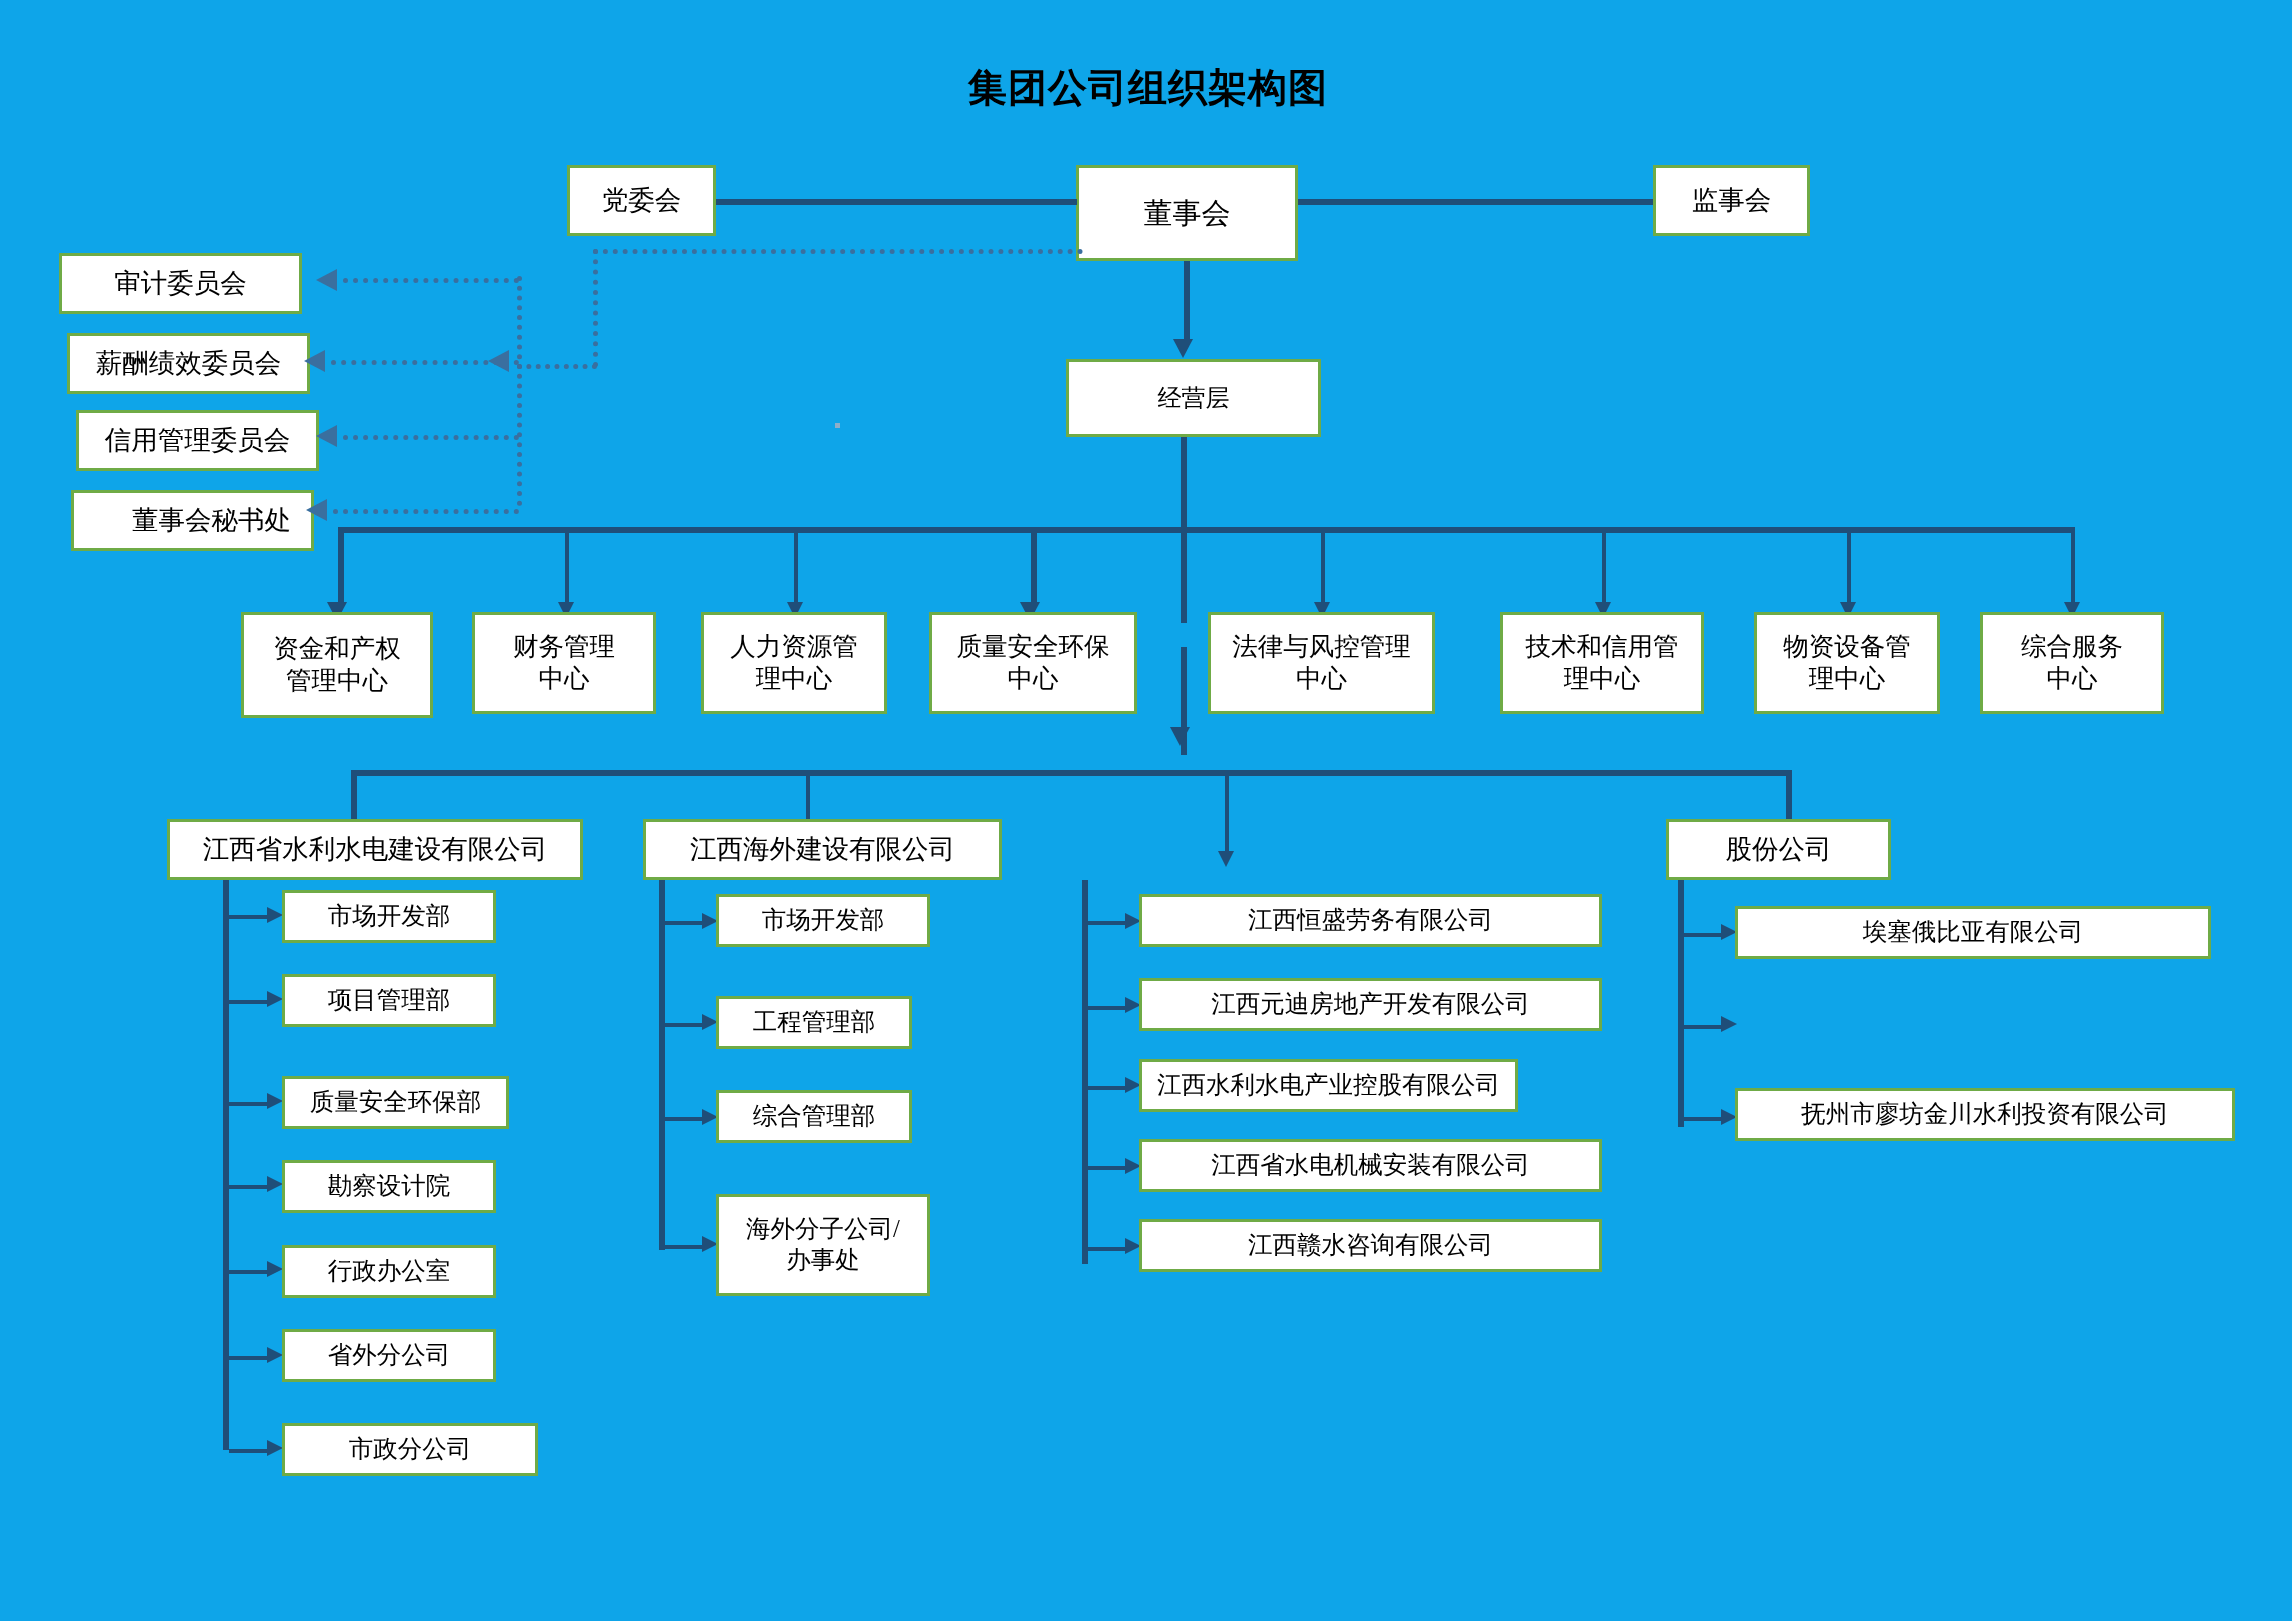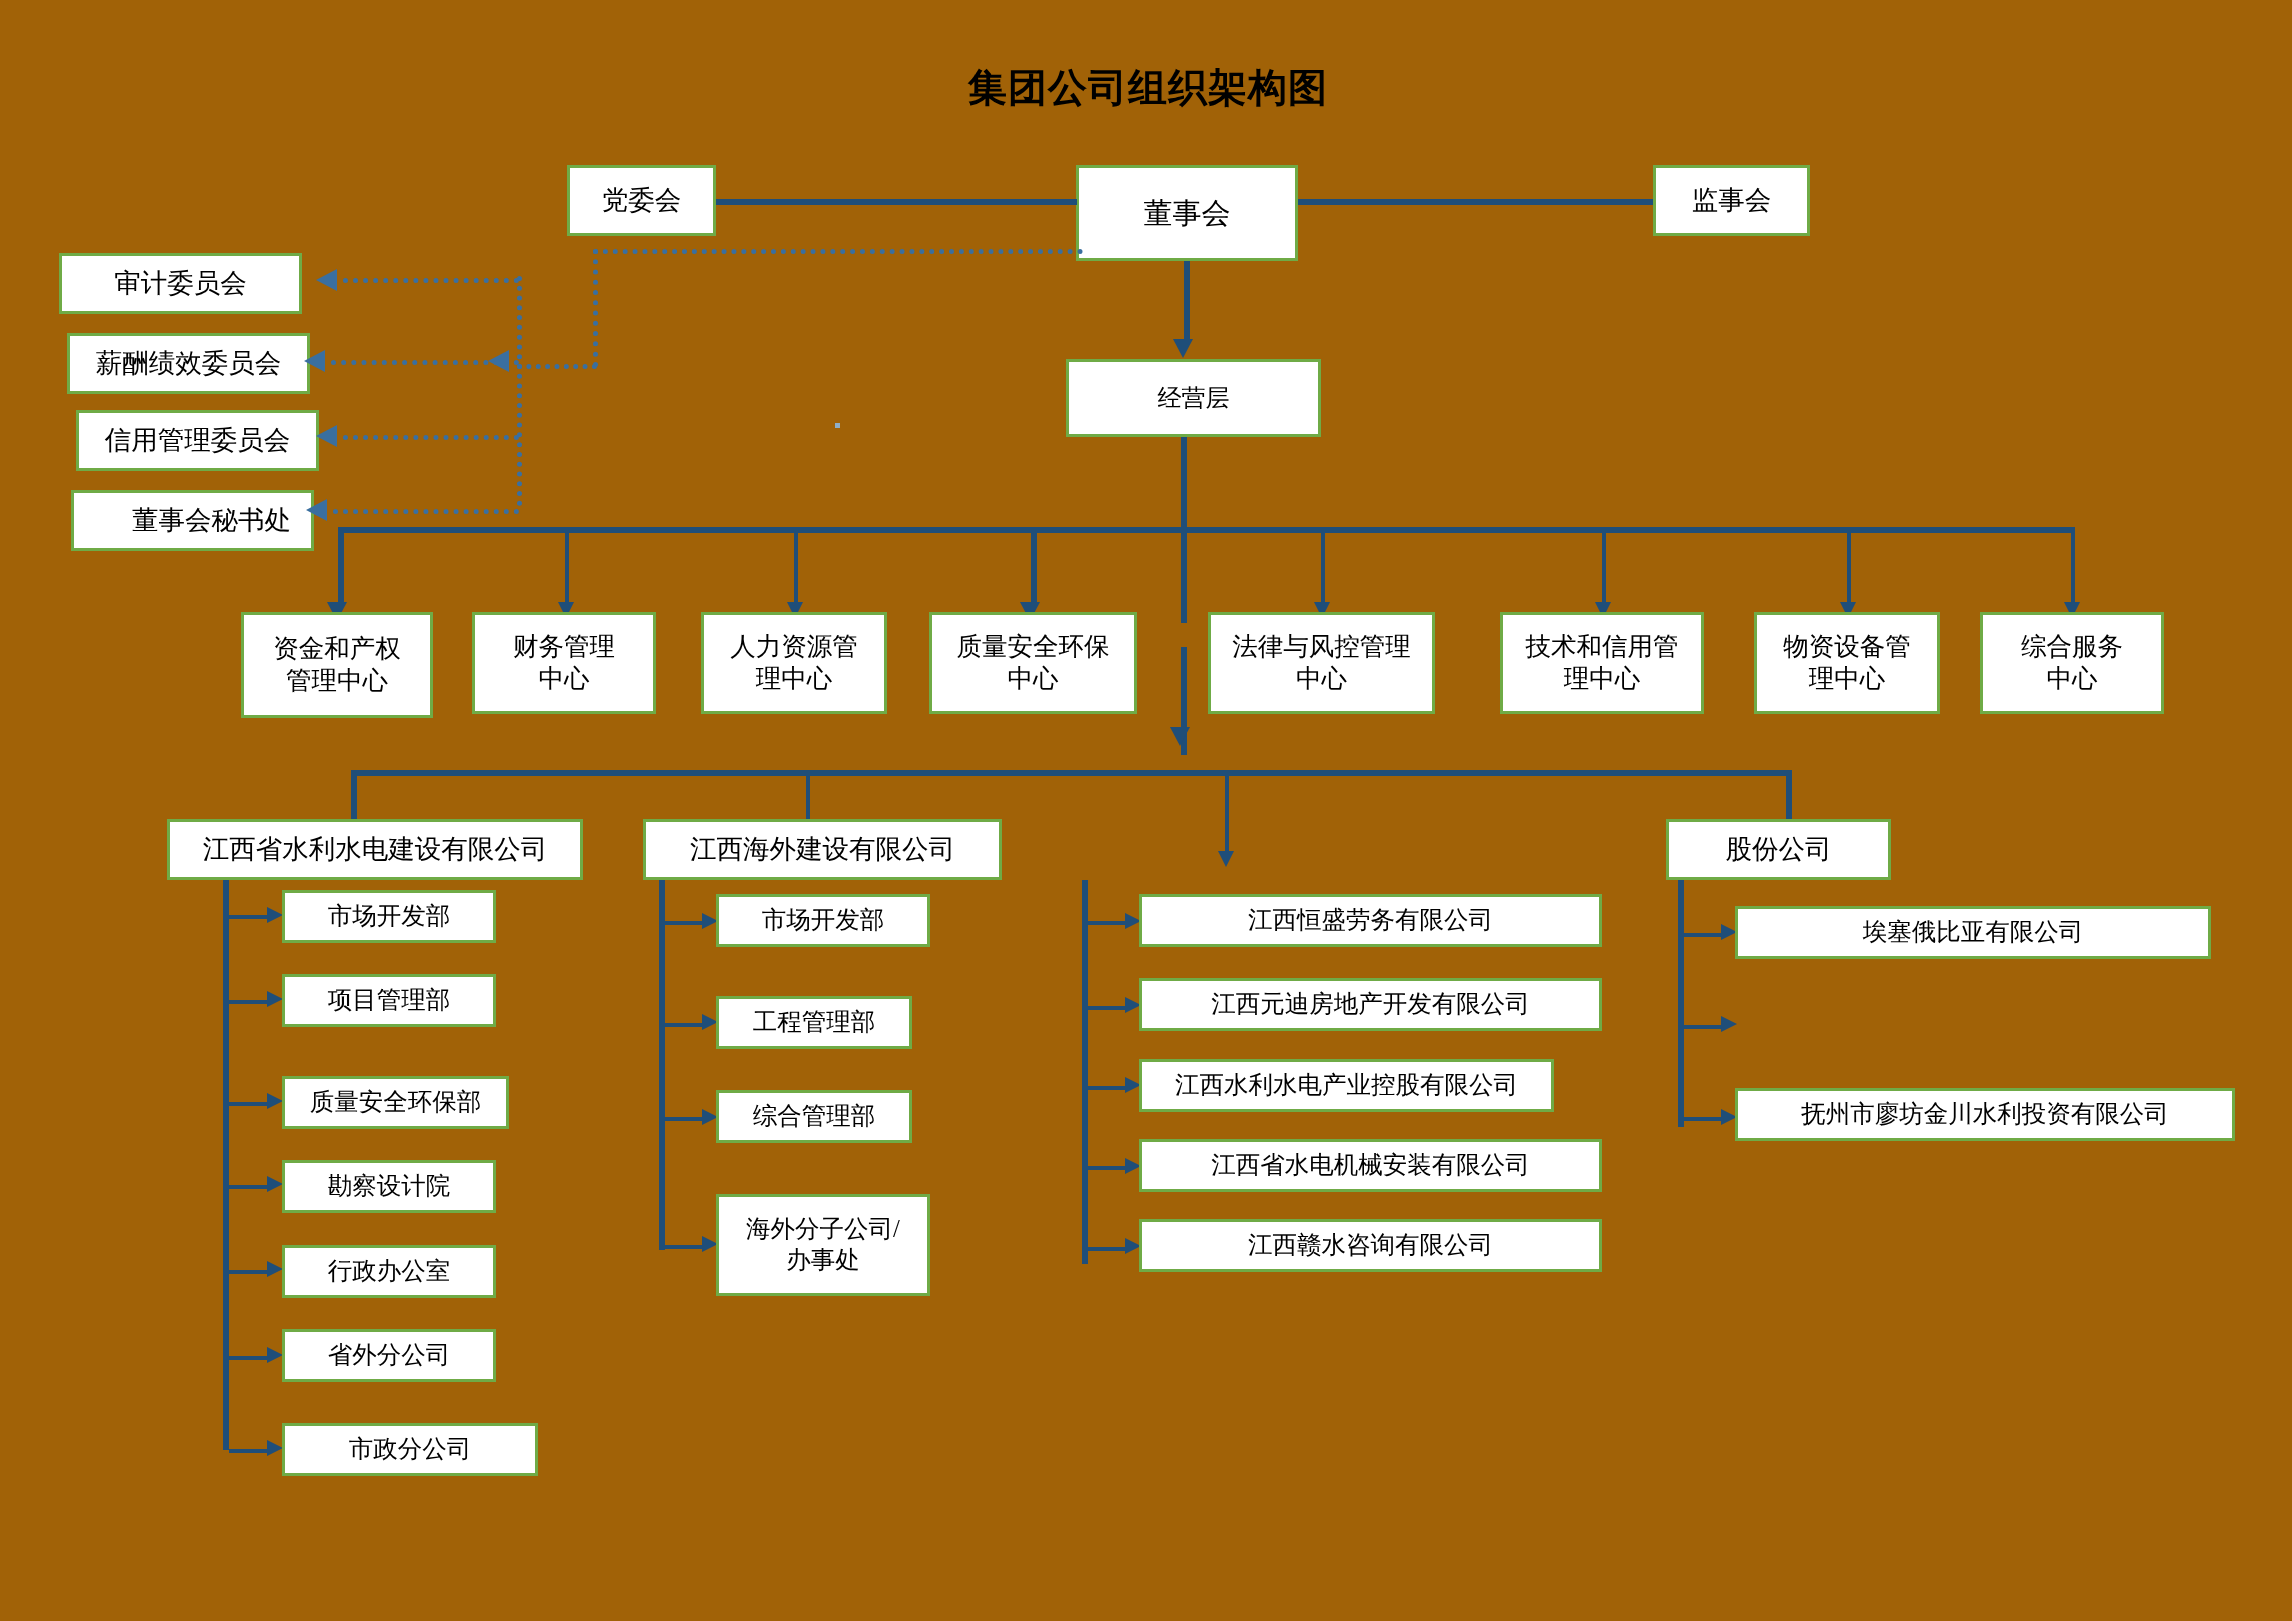--- a/index.html
+++ b/index.html
@@ -1,17 +1,17 @@
 <!DOCTYPE html>
 <html><head>
 <meta charset="utf-8">
 <style>
   html,body{margin:0;padding:0;background:#ffffff;}
   body{font-family:"Liberation Serif","DejaVu Serif",serif;}
-  #canvas{position:relative;width:2293px;height:1621px;background:#a16207;overflow:hidden;}
+  #canvas{position:relative;width:2293px;height:1621px;background:#0ea5e9;overflow:hidden;}
 
   .title{
     position:absolute;font-size:39px;font-weight:700;color:#000;
     white-space:nowrap;letter-spacing:1px;
   }
 
   .node{
     position:absolute;box-sizing:border-box;
     border:3.9px solid #6FAB46;background:#ffffff;
     display:flex;align-items:center;justify-content:center;
@@ -233,21 +233,21 @@
   <div class="ln hl-thin" style="left:1088px;top:921px;width:39px;"></div>
   <div class="ar-right sm" style="left:1125px;top:913px;"></div>
   <div class="node small" style="left:1139px;top:894px;width:463px;height:53px;">江西恒盛劳务有限公司</div>
 
   <div class="ln hl-thin" style="left:1088px;top:1006px;width:39px;"></div>
   <div class="ar-right sm" style="left:1125px;top:997px;"></div>
   <div class="node small" style="left:1139px;top:978px;width:463px;height:53px;">江西元迪房地产开发有限公司</div>
 
   <div class="ln hl-thin" style="left:1088px;top:1086px;width:39px;"></div>
   <div class="ar-right sm" style="left:1125px;top:1077px;"></div>
-  <div class="node small" style="left:1139px;top:1059px;width:415px;height:53px;">江西水利水电产业控股有限公司</div>
+  <div class="node small" style="left:1139px;top:1059px;width:379px;height:53px;">江西水利水电产业控股有限公司</div>
 
   <div class="ln hl-thin" style="left:1088px;top:1166px;width:39px;"></div>
   <div class="ar-right sm" style="left:1125px;top:1158px;"></div>
   <div class="node small" style="left:1139px;top:1139px;width:463px;height:53px;">江西省水电机械安装有限公司</div>
 
   <div class="ln hl-thin" style="left:1088px;top:1247px;width:39px;"></div>
   <div class="ar-right sm" style="left:1125px;top:1238px;"></div>
   <div class="node small" style="left:1139px;top:1219px;width:463px;height:53px;">江西赣水咨询有限公司</div>
 
   <div class="ln vl" style="left:1678px;top:880px;height:247px;"></div>

